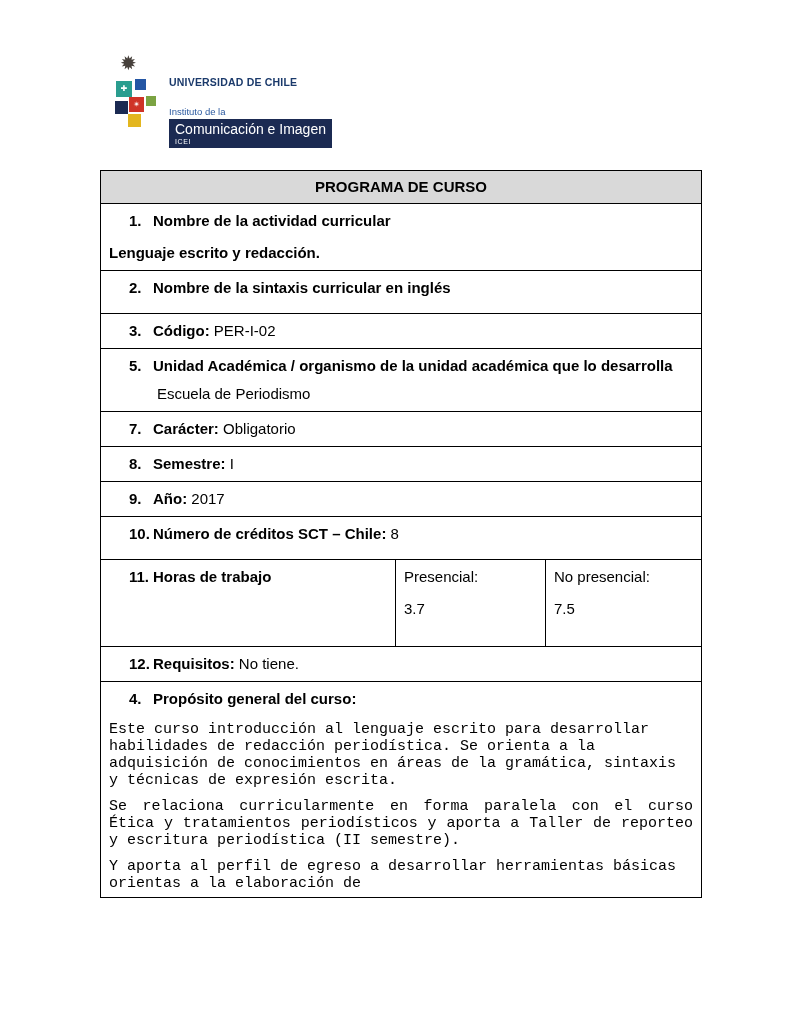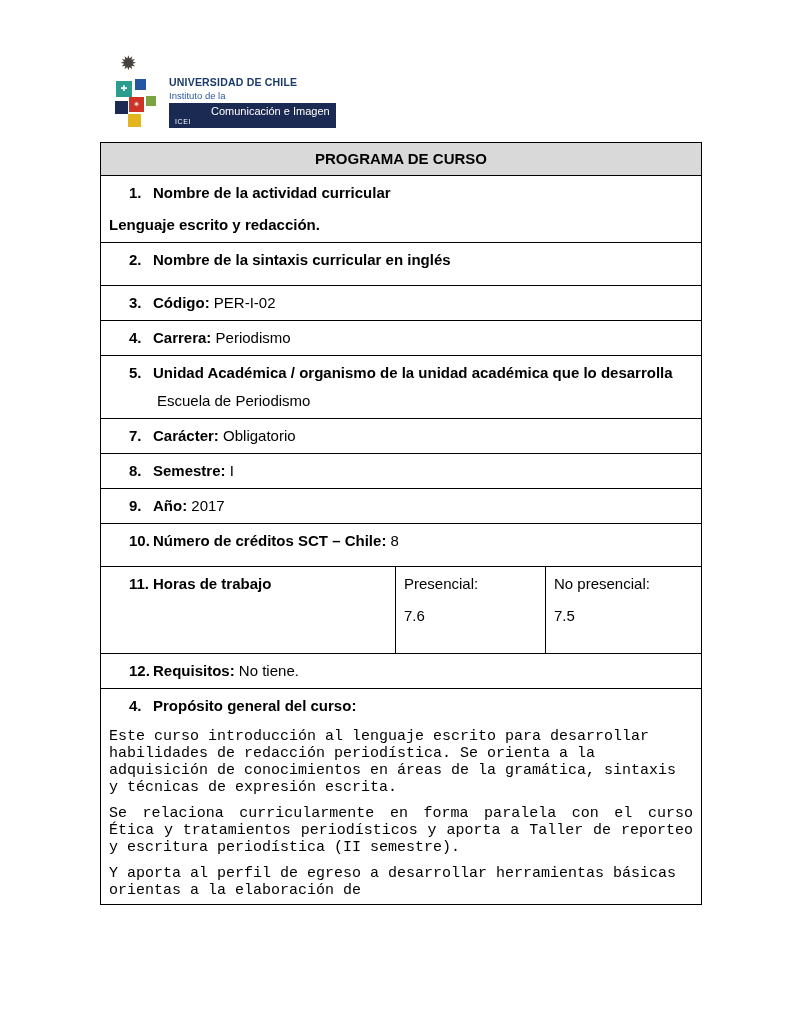--- a/index.html
+++ b/index.html
@@ -13,27 +13,27 @@
   .starburst { position: absolute; left: 6px; top: -5px; font-size: 20px; color: #47413c; }
   .sq { position: absolute; display: flex; align-items: center; justify-content: center; color: #fff; font-size: 8px; line-height: 1; }
   .sq-teal   { left: 2px;  top: 25px; width: 16px; height: 16px; background: #2a9d8f; }
   .sq-blue   { left: 21px; top: 23px; width: 11px; height: 11px; background: #2456a4; }
   .sq-red    { left: 15px; top: 41px; width: 15px; height: 15px; background: #cf3327; }
   .sq-navy   { left: 1px;  top: 45px; width: 13px; height: 13px; background: #1b2a52; }
   .sq-yellow { left: 14px; top: 58px; width: 13px; height: 13px; background: #e3b61f; }
   .sq-green  { left: 32px; top: 40px; width: 10px; height: 10px; background: #7ba342; }
   .logo-text { padding-top: 20px; }
   .logo-university { color: #1b3a6b; font-weight: bold; font-size: 10.5px; letter-spacing: .2px; white-space: nowrap; }
-  .logo-institute  { color: #2c5aa0; font-size: 9.5px; margin-top: 2px; }
+  .logo-institute  { color: #2c5aa0; font-size: 9.5px; margin-top: 18px; }
   .logo-bar { background: #1b2a52; color: #fff; padding: 2px 6px 3px; margin-top: 2px; width: fit-content; }
-  .logo-bar-line { font-size: 11px; white-space: nowrap; margin-left: 36px; }
+  .logo-bar-line { font-size: 14px; white-space: nowrap; }
   .logo-acronym { font-size: 7px; margin-top: 1px; letter-spacing: .6px; }
 
   
-  .course-table { position: absolute; left: 100px; top: 142px; width: 601px;
+  .course-table { position: absolute; left: 100px; top: 170px; width: 601px;
                   border-collapse: collapse; table-layout: fixed; font-size: 15px; }
   .course-table .c1 { width: 295px; }
   .course-table .c2 { width: 150px; }
   .course-table .c3 { width: 156px; }
   .course-table td { border: 1.5px solid #000; padding: 8px 8px 9px; vertical-align: top; background: #fff; }
   .title-cell { background: #d9d9d9 !important; text-align: center; font-weight: bold; padding: 7px 8px 8px !important; }
   .b { font-weight: bold; }
   .num { display: inline-block; margin-left: 20px; min-width: 24px; }
   .row1-value { margin-top: 15px; font-weight: bold; }
   .pad-extra { padding-bottom: 17px !important; }
@@ -94,25 +94,20 @@
         <div><span class="num b">2.</span><span class="b">Nombre de la sintaxis curricular en inglés</span></div>
       </td>
     </tr>
 
     <tr>
       <td colspan="3">
         <div><span class="num b">3.</span><span class="b">Código:</span> <span>PER-I-02</span></div>
       </td>
     </tr>
 
-    <tr>
-      <td colspan="3">
-        <div><span class="num b">4.</span><span class="b">Carrera:</span> <span>Periodismo</span></div>
-      </td>
-    </tr>
 
     <tr>
       <td colspan="3">
         <div><span class="num b">5.</span><span class="b">Unidad Académica / organismo de la unidad académica que lo desarrolla</span></div>
         <div class="sub-line">Escuela de Periodismo</div>
       </td>
     </tr>
 
 
     <tr>
@@ -138,21 +133,21 @@
         <div><span class="num b">10.</span><span class="b">Número de créditos SCT – Chile:</span> <span>8</span></div>
       </td>
     </tr>
 
     <tr class="hours-row">
       <td>
         <div><span class="num b">11.</span><span class="b">Horas de trabajo</span></div>
       </td>
       <td>
         <div>Presencial:</div>
-        <div class="hours-value">7.6</div>
+        <div class="hours-value">3.7</div>
       </td>
       <td>
         <div>No presencial:</div>
         <div class="hours-value">7.5</div>
       </td>
     </tr>
 
     <tr>
       <td colspan="3">
         <div><span class="num b">12.</span><span class="b">Requisitos:</span> <span>No tiene.</span></div>

